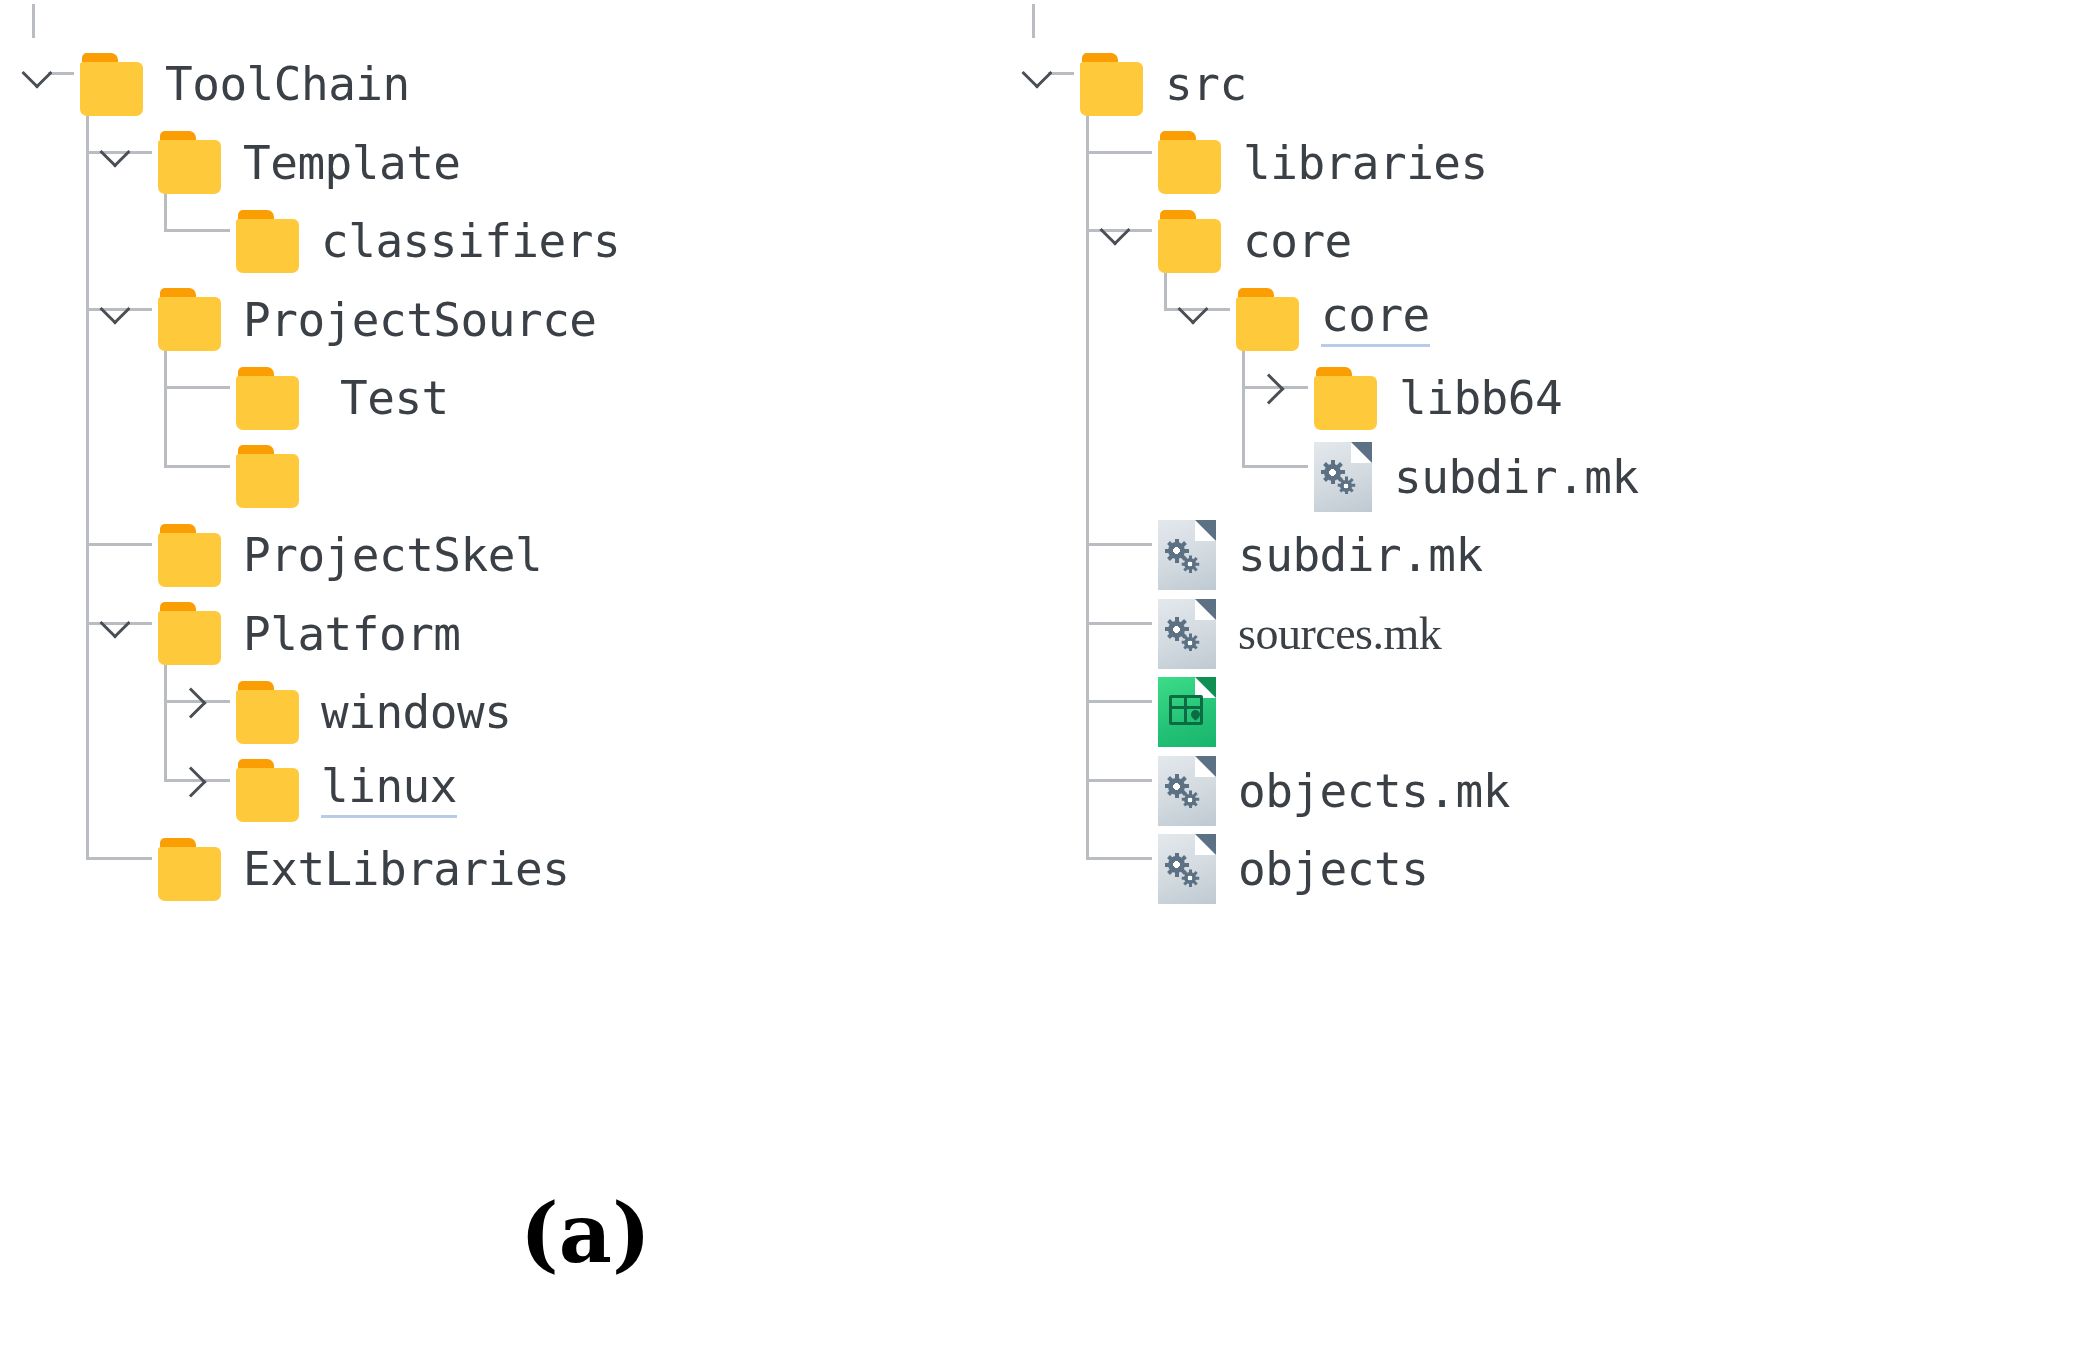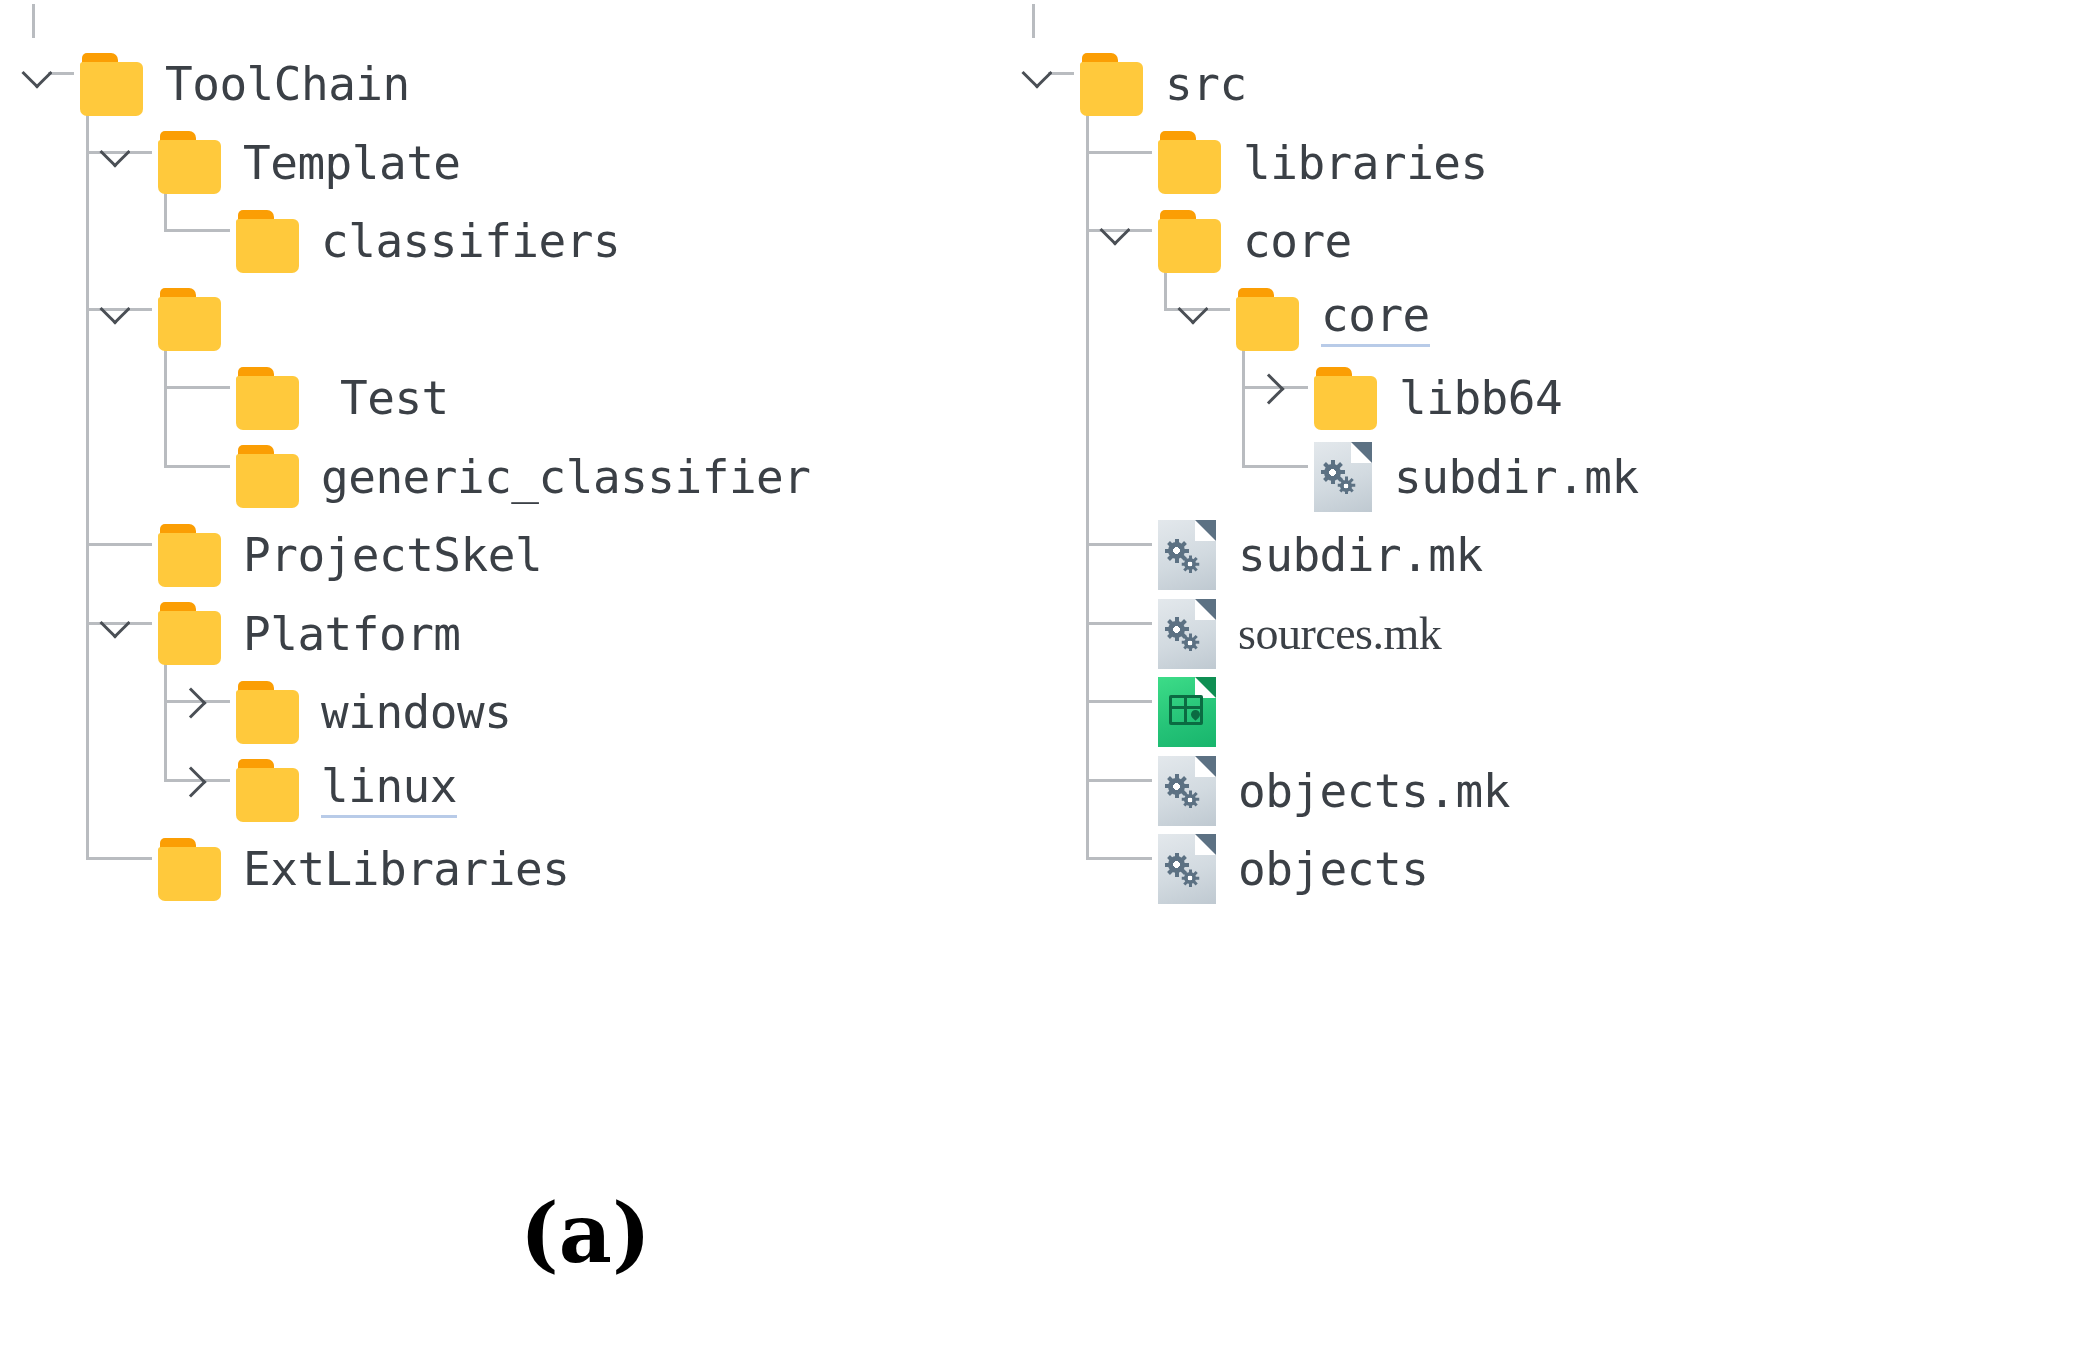--- a/index.html
+++ b/index.html
@@ -114,34 +114,34 @@
         </div>
         <span class="label">classifiers</span>
       </div>
       <div class="chev down" style="left: 100px; top: 291.5px;"></div>
       <div class="hline" style="left: 130px; top: 307.5px; width: 22px;"></div>
       <div class="row" style="left: 158px; top: 267.5px;">
         <div class="folder">
           <div class="tab"></div>
           <div class="body"></div>
         </div>
+        <span class="label">ProjectSource</span>
       </div>
       <div class="row" style="left: 236px; top: 346px; gap: 19px;">
         <div class="folder">
           <div class="tab"></div>
           <div class="body"></div>
         </div>
         <span class="label">Test</span>
       </div>
       <div class="row" style="left: 236px; top: 424.5px;">
         <div class="folder">
           <div class="tab"></div>
           <div class="body"></div>
         </div>
-        <span class="label">generic_classifier</span>
       </div>
       <div class="row" style="left: 158px; top: 503px;">
         <div class="folder">
           <div class="tab"></div>
           <div class="body"></div>
         </div>
         <span class="label">ProjectSkel</span>
       </div>
       <div class="chev down" style="left: 100px; top: 605.5px;"></div>
       <div class="hline" style="left: 130px; top: 621.5px; width: 22px;"></div>

